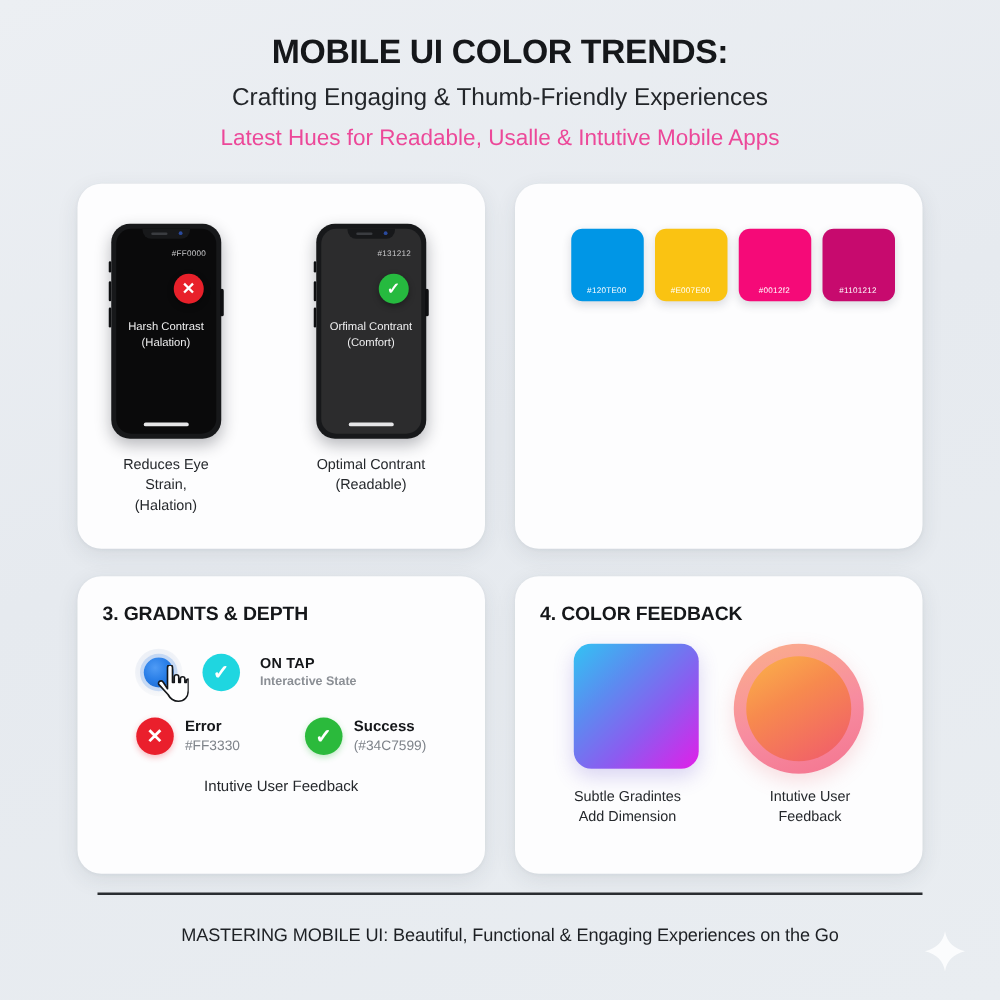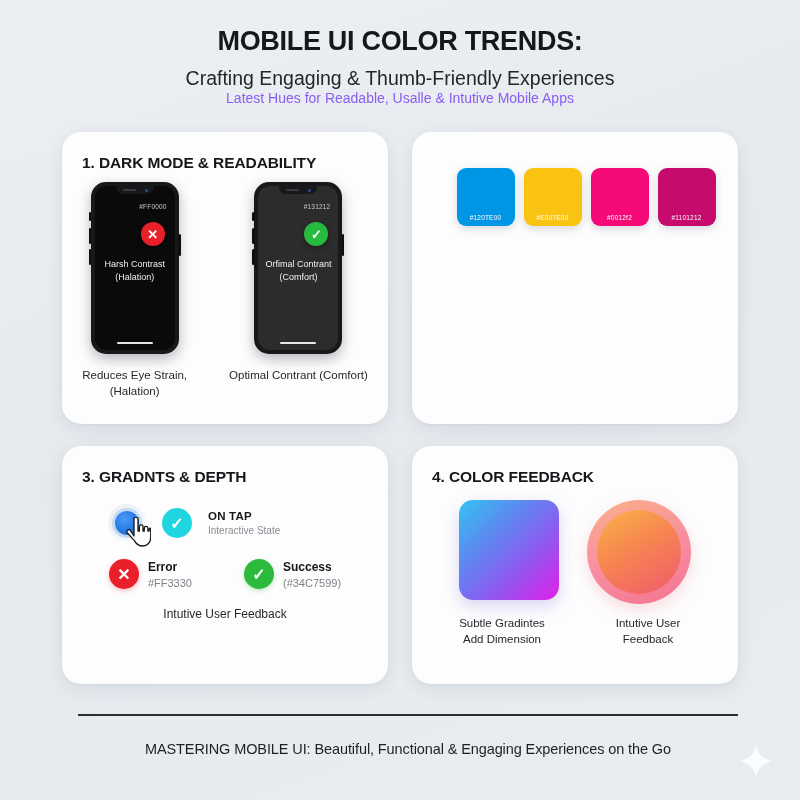--- a/index.html
+++ b/index.html
@@ -24,22 +24,23 @@
     line-height: 1.18;
     text-align: center;
   }
   .header .subtitle {
     font-size: 19.5px;
     color: #23262a;
     margin-top: 9px;
     line-height: 1.2;
   }
   .header .tagline {
-    font-size: 14px;
-    color: #8b5cf6;
+    font-size: 18px;
+    color: #ec4899;
+    margin-top: 10px;
     line-height: 1.2;
   }
 
   
   .grid {
     display: grid;
     grid-template-columns: 1fr 1fr;
     gap: 22px 24px;
     padding: 21px 62px 0;
   }
@@ -210,21 +211,21 @@
   .check-circle {
     width: 30px; height: 30px; border-radius: 50%;
     display: flex; align-items: center; justify-content: center;
     color: #fff; font-size: 16px; font-weight: bold;
     flex: 0 0 auto;
   }
   .check-circle.cyan  { background: #1fd6e0; }
   .check-circle.green { background: #2bba3c; box-shadow: 0 2px 5px rgba(43,186,60,0.30); }
   .check-circle.red   { background: #ea1f2c; box-shadow: 0 2px 5px rgba(234,31,44,0.30); }
   .lbl-strong { font-size: 11.5px; font-weight: bold; color: #15171a; letter-spacing: .2px; }
-  .lbl-sub    { font-size: 10px; color: #8b8f95; margin-top: 3px; }
+  .lbl-sub    { font-size: 10px; color: #8b8f95; margin-top: 3px; font-weight: bold; }
   .row-status { display: flex; justify-content: center; gap: 52px; margin-top: 17px; }
   .status-item { display: flex; align-items: center; gap: 9px; }
   .status-item .st-name { font-size: 12px; font-weight: bold; color: #15171a; }
   .status-item .st-hex  { font-size: 11px; color: #7e838a; margin-top: 3px; }
   .center-note { text-align: center; font-size: 12px; color: #25282c; margin-top: 18px; }
 
   
   .shapes { display: flex; justify-content: center; gap: 28px; margin-top: 14px; }
   .grad-square {
     width: 100px; height: 100px; border-radius: 14px;
@@ -263,21 +264,20 @@
 
 <div class="header">
   <div class="title">MOBILE UI COLOR TRENDS:</div>
   <div class="subtitle">Crafting Engaging &amp; Thumb-Friendly Experiences</div>
   <div class="tagline">Latest Hues for Readable, Usalle &amp; Intutive Mobile Apps</div>
 </div>
 
 <div class="grid">
 
   <div class="card card-1">
-    <div class="card-title">1. DARK MODE &amp; READABILITY</div>
     <div class="phones">
 
       <div class="phone-col">
         <div class="phone">
           <div class="notch"></div>
           <div class="btn-l"></div>
           <div class="btn-l2"></div>
           <div class="btn-l3"></div>
           <div class="btn-r"></div>
           <div class="screen dark">
@@ -297,21 +297,21 @@
           <div class="btn-l2"></div>
           <div class="btn-l3"></div>
           <div class="btn-r"></div>
           <div class="screen grey">
             <div class="hexlabel">#131212</div>
             <div class="badge green">✓</div>
             <div class="screen-text mlt">Orfimal Contrant<br>(Comfort)</div>
             <div class="home-bar"></div>
           </div>
         </div>
-        <div class="caption mlt">Optimal Contrant (Comfort)</div>
+        <div class="caption mlt">Optimal Contrant (Readable)</div>
       </div>
 
     </div>
   </div>
 
   <div class="card card-2">
 
     <div class="swatches">
       <div class="swatch" style="background: rgb(0, 150, 230);">
         <span>#120TE00</span>

